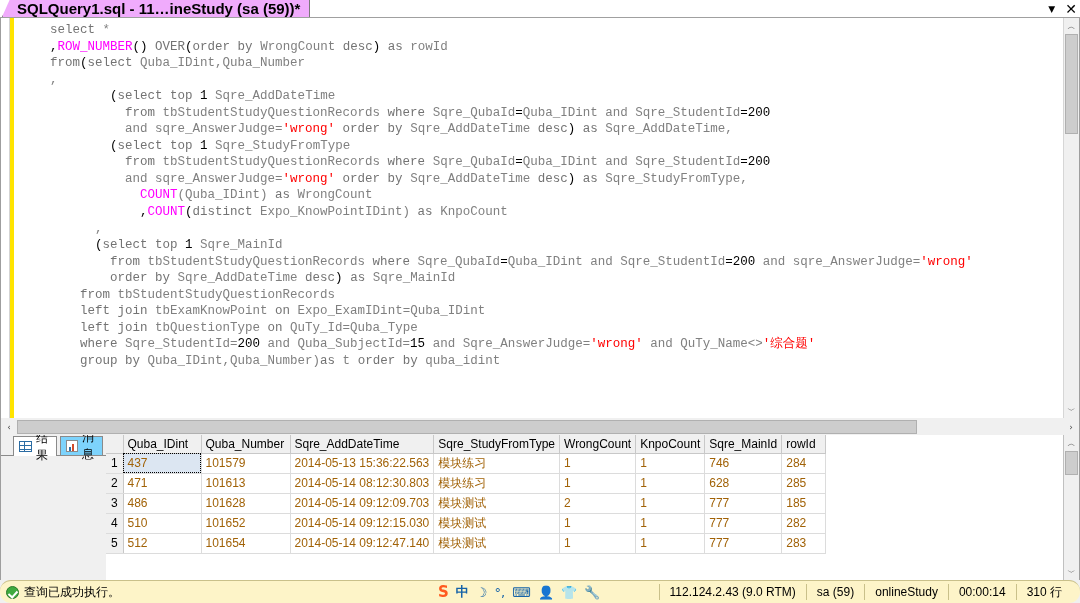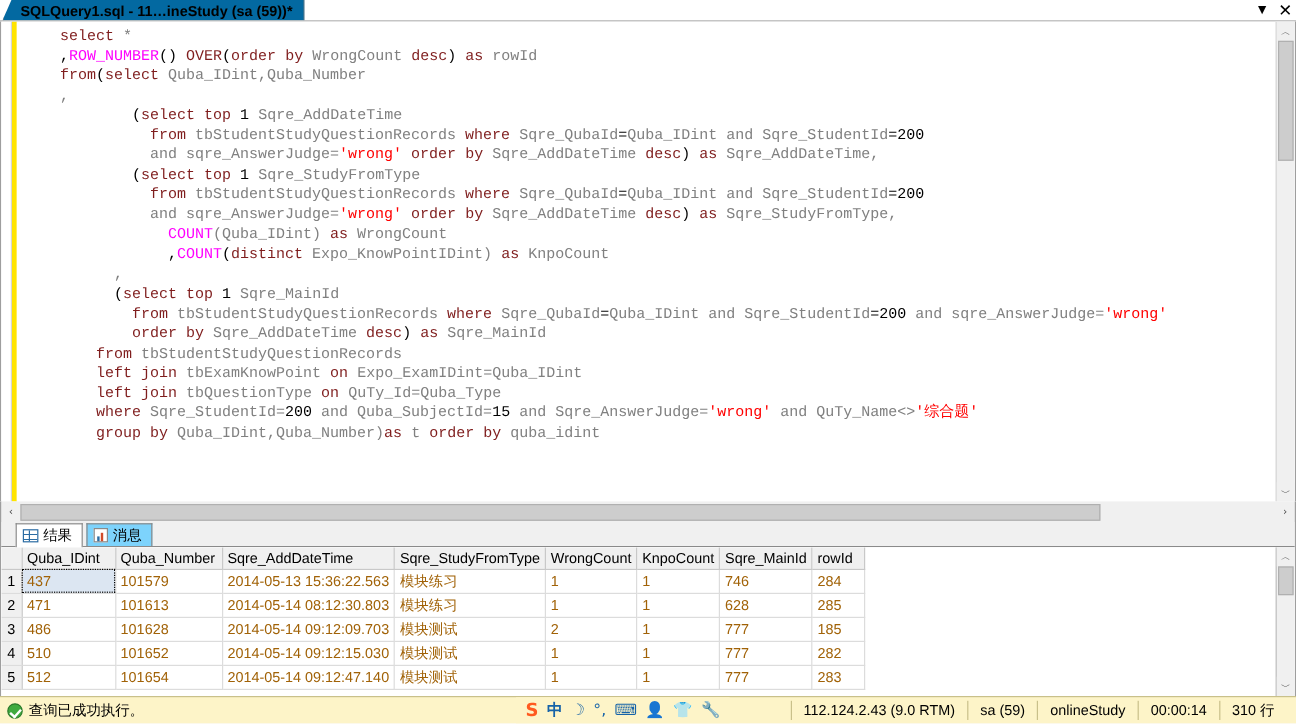--- a/index.html
+++ b/index.html
@@ -27,24 +27,24 @@
     align-items: flex-end;
     position: relative;
     flex: 0 0 18px;
     border-bottom: 1px solid #a0a0a0;
   }
   .doc-tab {
     height: 18px;
     display: flex;
     align-items: center;
     padding: 0 9px 0 14px;
-    background: #0369a1;
+    background: #f0abfc;
     border: 1px solid #7a7a7a;
     border-bottom: none;
-    font-size: 12px;
+    font-size: 15px;
     font-weight: bold;
     color: #000000;
     white-space: nowrap;
     position: relative;
     margin-left: 2px;
     clip-path: polygon(8px 0, 100% 0, 100% 100%, 0 100%);
   }
   .win-buttons {
     position: absolute;
     right: 3px;
@@ -93,21 +93,21 @@
     background: #ffffff;
   }
   .code-line {
     font-family: "Liberation Mono", monospace;
     font-size: 12.5px;
     line-height: 16.55px;
     white-space: pre;
     color: #000000;
     height: 16.55px;
   }
-  .kw   { color: #7f1d1d; }
+  .kw   { color: #737373; }
   .fn   { color: #ff00ff; }
   .str  { color: #ff0000; }
   .id   { color: #808080; }
   .num  { color: #000000; }
   .plain{ color: #000000; }
 
   
   .v-scroll {
     position: absolute;
     top: 0; right: 0;
@@ -153,21 +153,21 @@
     display: flex; align-items: center; justify-content: center;
     font-size: 9px; color: #4a4a4a;
     font-family: "DejaVu Sans", sans-serif;
     flex: 0 0 16px;
   }
 
   
   .results-pane {
     flex: 1 1 auto;
     display: flex;
-    flex-direction: column;
+    flex-direction: row;
     background: #f0f0f0;
     border-left: 1px solid #9e9e9e;
     border-right: 1px solid #9e9e9e;
     overflow: hidden;
   }
   .result-tabs {
     height: 21px;
     display: flex;
     align-items: flex-end;
     padding-left: 12px;
@@ -296,20 +296,21 @@
   .statusbar {
     flex: 0 0 22px;
     height: 32px;
     background: #fdf4c8;
     display: flex;
     align-items: center;
     border-top: 1px solid #c9c08a;
     font-size: 12px;
     color: #000;
     position: relative;
+    border-radius: 11px;
   }
   .status-left {
     display: flex;
     align-items: center;
     gap: 5px;
     padding-left: 6px;
     flex: 0 0 auto;
   }
   .ok-icon {
     width: 13px; height: 13px;

